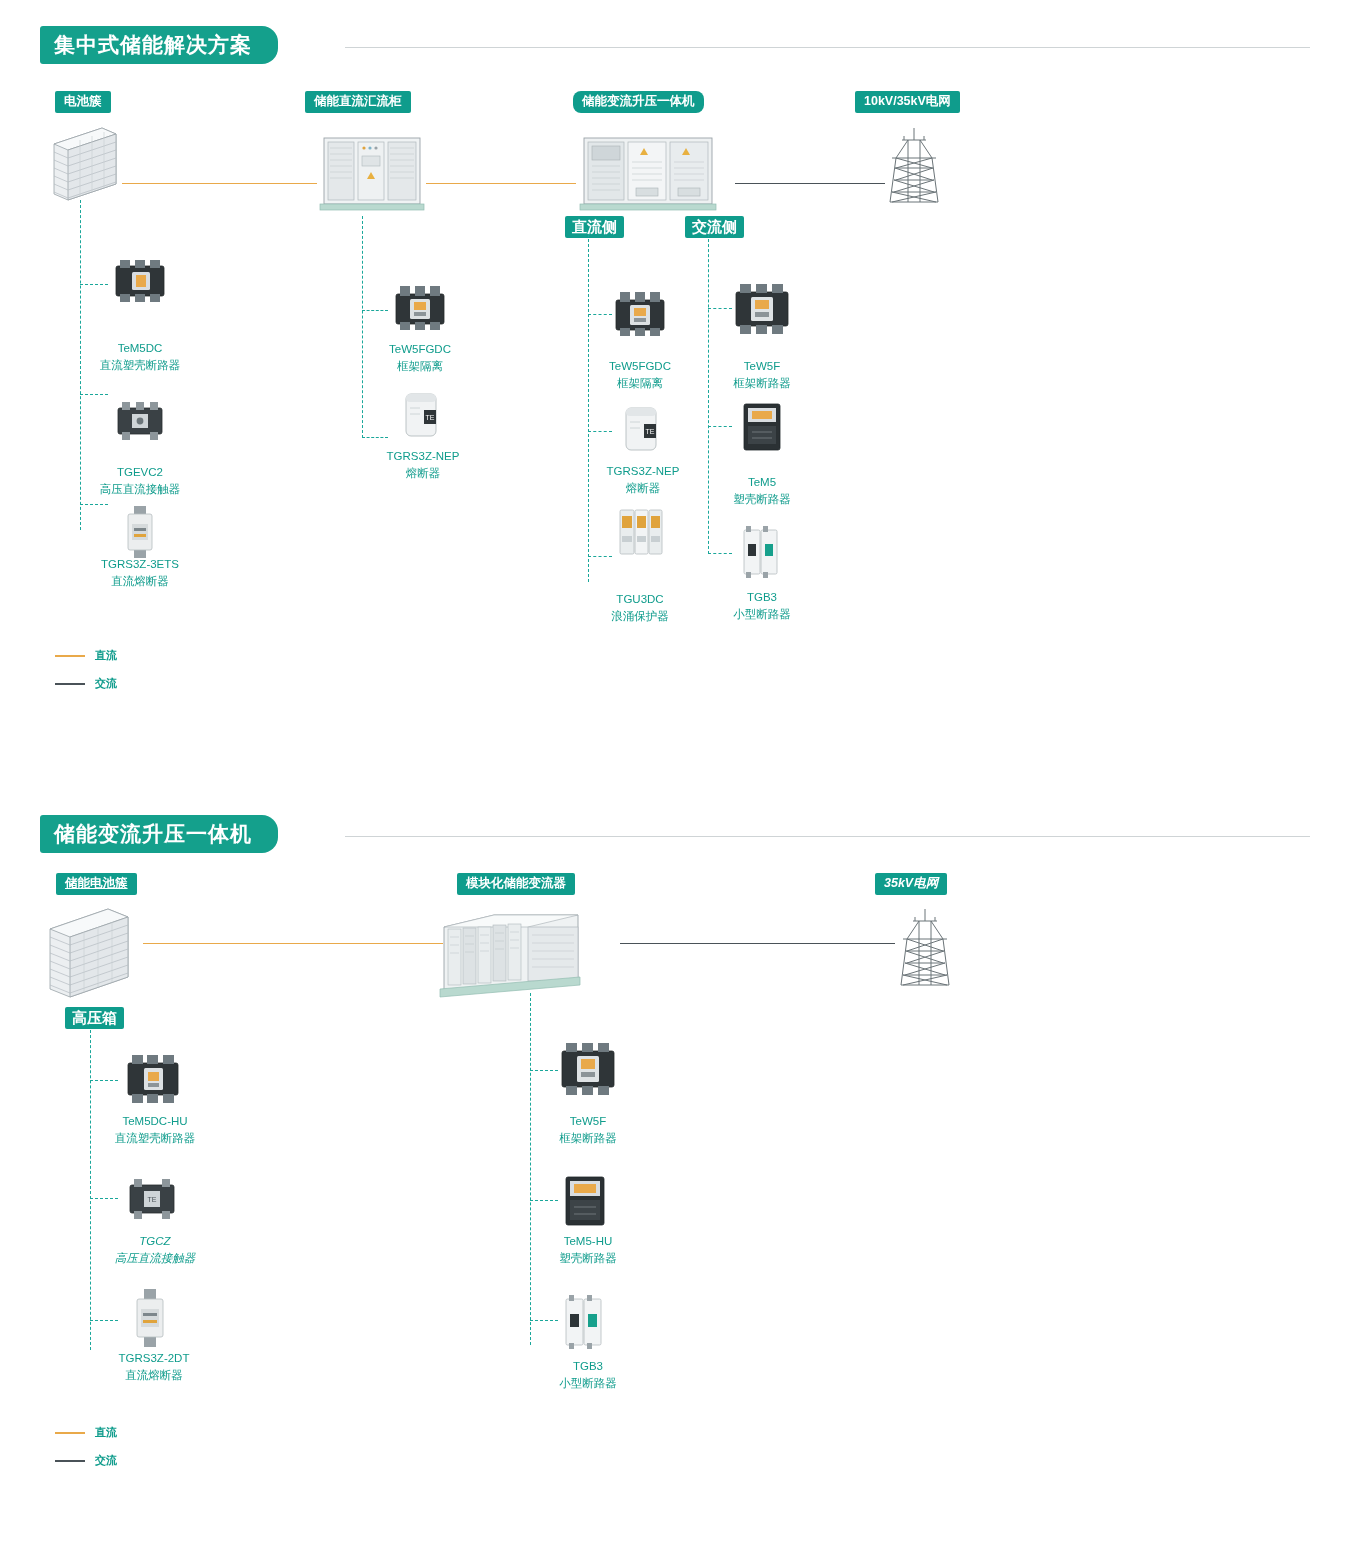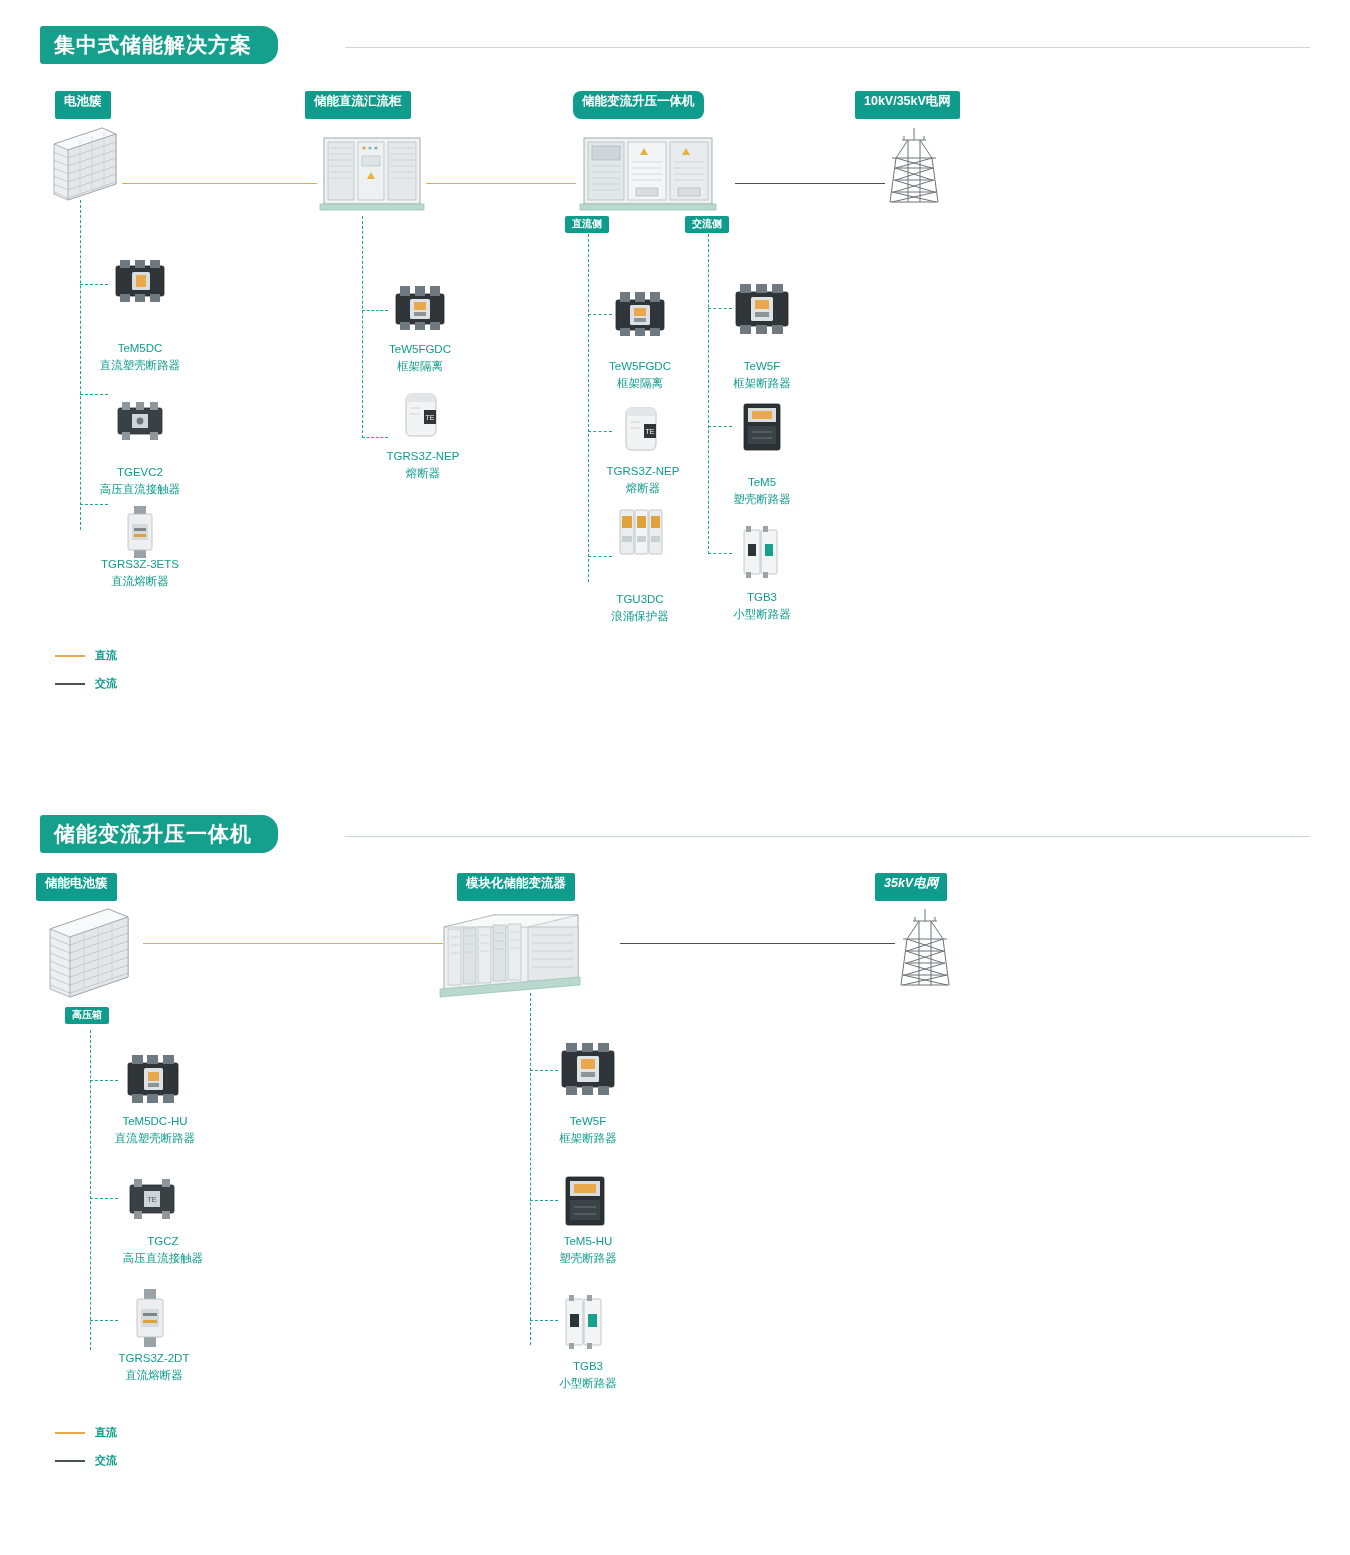--- a/index.html
+++ b/index.html
@@ -45,27 +45,27 @@
     background: #cfd4d6;
     top: 21px;
   }
   
   .tag {
     position: absolute;
     background: #0f9c8c;
     color: #fff;
     font-size: 12.5px;
     font-weight: bold;
-    padding: 4px 9px 11px 9px;
+    padding: 4px 9px 5px 9px;
     border-radius: 2px;
     white-space: nowrap;
     line-height: 1;
   }
   .tag.small {
-    font-size: 10px;
+    font-size: 15px;
     padding: 3px 7px 4px 7px;
   }
   
   .cap {
     position: absolute;
     text-align: center;
     color: #0f9c8c;
     font-size: 11.5px;
     line-height: 1.45;
     white-space: nowrap;
@@ -468,21 +468,21 @@
   </div>
 </div>
 
 <div class="section" style="top:815px;">
 
   <div class="sec-header">
     <div class="sec-title-box">储能变流升压一体机</div>
   </div>
   <div class="sec-rule" style="left:345px;width:965px;"></div>
 
-  <div class="tag" style="left:36px;top:58px;">储能电池簇</div>
+  <div class="tag" style="left:56px;top:58px;text-decoration:underline;">储能电池簇</div>
   <div class="tag" style="left:457px;top:58px;">模块化储能变流器</div>
   <div class="tag" style="left:875px;top:58px;font-style:italic;">35kV电网</div>
 
   <div class="icon" style="left:42px;top:88px;">
     <svg width="96" height="96" viewBox="0 0 96 96">
       <g stroke="#9aa3a8" stroke-width="0.8">
         <polygon points="8,26 66,6 86,14 86,74 28,94 8,86" fill="#eceff1"></polygon>
         <polygon points="8,26 66,6 86,14 28,34" fill="#f7f9fa"></polygon>
         <polygon points="28,34 86,14 86,74 28,94" fill="#e3e7ea"></polygon>
         <g stroke="#b4bcc1" stroke-width="0.7">
@@ -615,21 +615,21 @@
     <svg width="56" height="50" viewBox="0 0 56 50">
       <rect x="6" y="10" width="44" height="28" rx="2" fill="#3a4145" stroke="#272c2f" stroke-width="0.8"></rect>
       <rect x="10" y="4" width="8" height="8" fill="#8d969b"></rect>
       <rect x="38" y="4" width="8" height="8" fill="#8d969b"></rect>
       <rect x="10" y="36" width="8" height="8" fill="#8d969b"></rect>
       <rect x="38" y="36" width="8" height="8" fill="#8d969b"></rect>
       <rect x="20" y="16" width="16" height="16" fill="#ced4d7"></rect>
       <text x="28" y="27" font-size="7" fill="#4a5258" text-anchor="middle" font-family="Liberation Sans, sans-serif">TE</text>
     </svg>
   </div>
-  <div class="cap" style="left:96px;top:418px;width:134px;">
+  <div class="cap" style="left:88px;top:418px;width:134px;font-style:italic;">
     <span>TGCZ</span>
     <span class="l2">高压直流接触器</span>
   </div>
 
   <div class="icon" style="left:130px;top:472px;">
     <svg width="40" height="62" viewBox="0 0 40 62">
       <rect x="14" y="2" width="12" height="10" fill="#9aa3a8"></rect>
       <rect x="14" y="50" width="12" height="10" fill="#9aa3a8"></rect>
       <rect x="7" y="12" width="26" height="38" rx="2" fill="#eceeef" stroke="#b5bcbf" stroke-width="0.8"></rect>
       <rect x="11" y="22" width="18" height="18" fill="#d6dadc"></rect>

